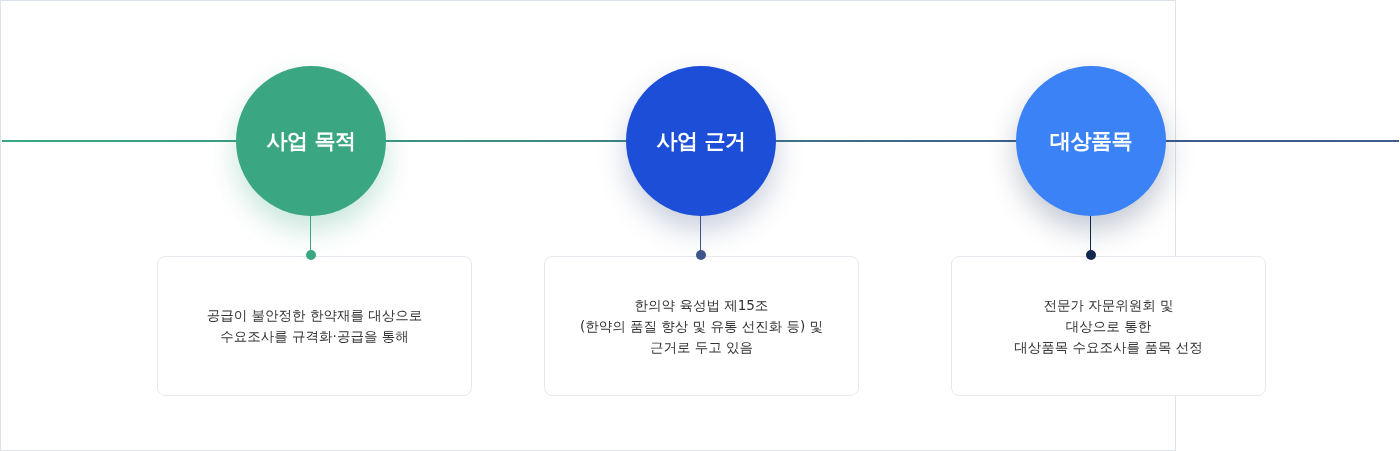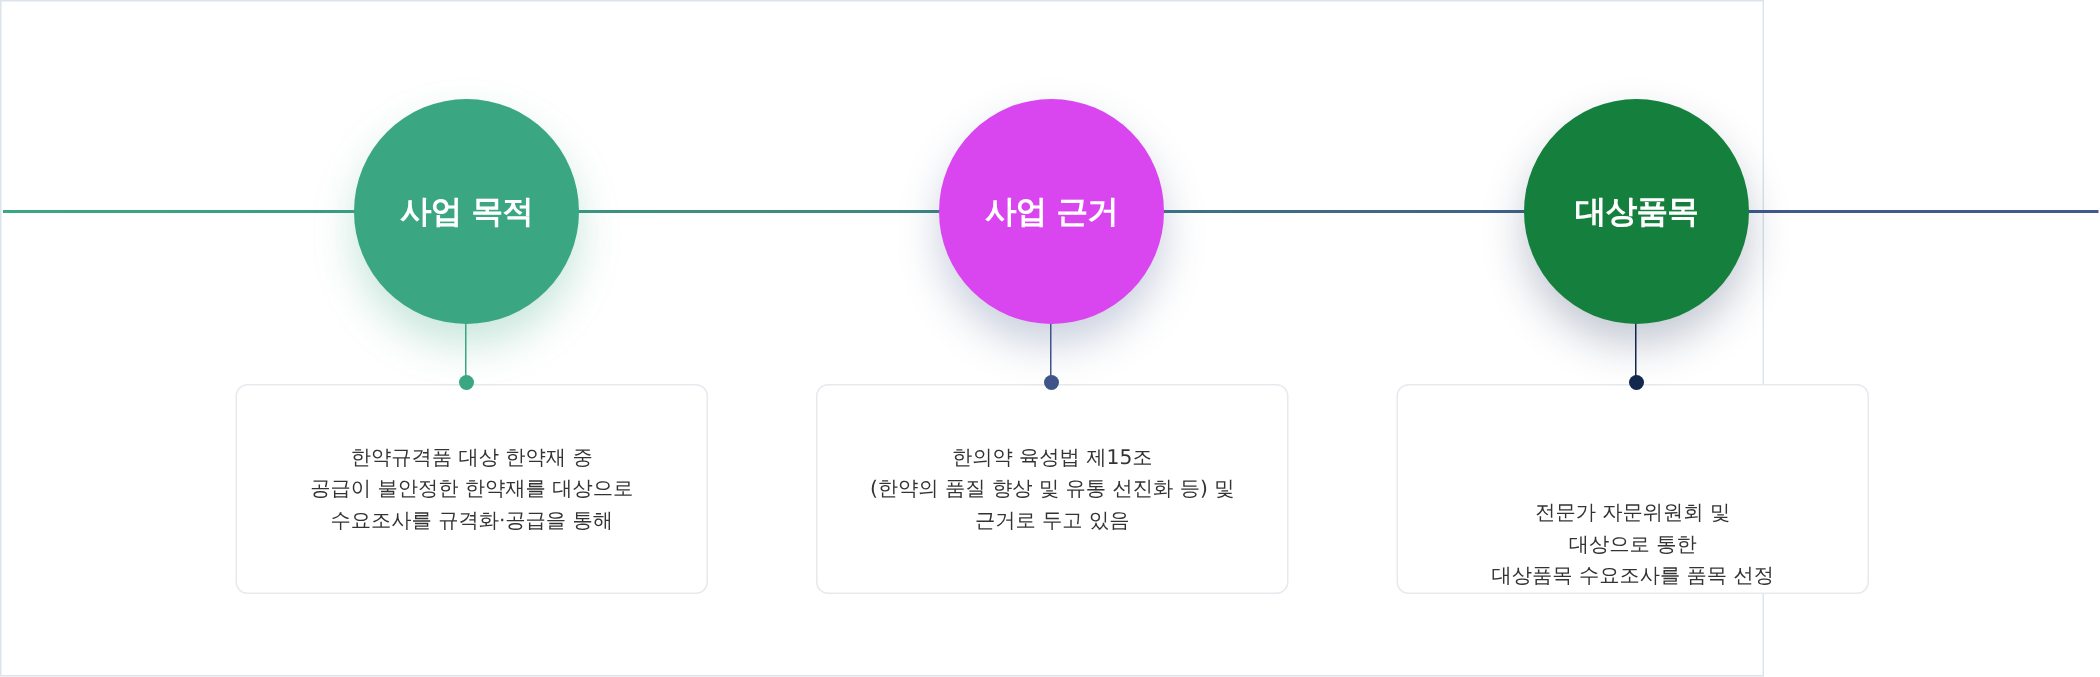--- a/index.html
+++ b/index.html
@@ -14,22 +14,22 @@
       background: linear-gradient(to right, #3aa782 0%, #3d8a82 40%, #3e6d86 60%, #3f5a8c 80%, #425a8c 100%);
     }
     .step { position: absolute; top: 65px; width: 320px; }
     .circle {
       position: absolute; left: 85px; top: 0; width: 150px; height: 150px; border-radius: 50%;
       display: flex; align-items: center; justify-content: center;
       color: #ffffff; font-weight: bold; font-size: 21px; letter-spacing: -0.5px;
       z-index: 2;
     }
     .step-1 .circle { background: #3aa782; box-shadow: 0 14px 28px rgba(58,167,130,0.28); }
-    .step-2 .circle { background: #d946ef; box-shadow: 0 14px 28px rgba(63,85,137,0.28); }
-    .step-3 .circle { background: #15803d; box-shadow: 0 14px 28px rgba(19,40,79,0.25); }
+    .step-2 .circle { background: #1d4ed8; box-shadow: 0 14px 28px rgba(63,85,137,0.28); }
+    .step-3 .circle { background: #3b82f6; box-shadow: 0 14px 28px rgba(19,40,79,0.25); }
     .connector {
       position: absolute; left: 159px; top: 148px; width: 1px; height: 40px; z-index: 1;
     }
     .dot {
       position: absolute; left: 155px; top: 184px; width: 10px; height: 10px; border-radius: 50%; z-index: 3;
     }
     .step-1 .connector, .step-1 .dot { background: #3aa782; }
     .step-2 .connector, .step-2 .dot { background: #3f5589; }
     .step-3 .connector, .step-3 .dot { background: #13284f; }
     .card {
@@ -37,36 +37,35 @@
       border: 1px solid #e6e9ee; border-radius: 8px; background: #ffffff;
       display: flex; flex-direction: column; align-items: center; justify-content: center;
     }
     .card-line {
       font-size: 13.5px; color: #333333; line-height: 21px; text-align: center; white-space: nowrap;
     }
     .step-1 { left: 150px; }
     .step-2 { left: 540px; }
     .step-3 { left: 930px; }
     .step-2 .card { left: 3px; }
-    .step-3 .card { left: 0; justify-content: flex-end; }
+    .step-3 .card { left: 20px; }
   </style>
 </head>
 <body>
 
 <div class="frame">
   <div class="timeline-line"></div>
 
   <div class="step step-1">
     <div class="circle">
       <span>사업 목적</span>
     </div>
     <div class="connector"></div>
     <div class="dot"></div>
     <div class="card">
-      <div class="card-line">한약규격품 대상 한약재 중</div>
       <div class="card-line">공급이 불안정한 한약재를 대상으로</div>
       <div class="card-line">수요조사를 규격화·공급을 통해</div>
     </div>
   </div>
 
   <div class="step step-2">
     <div class="circle">
       <span>사업 근거</span>
     </div>
     <div class="connector"></div>

